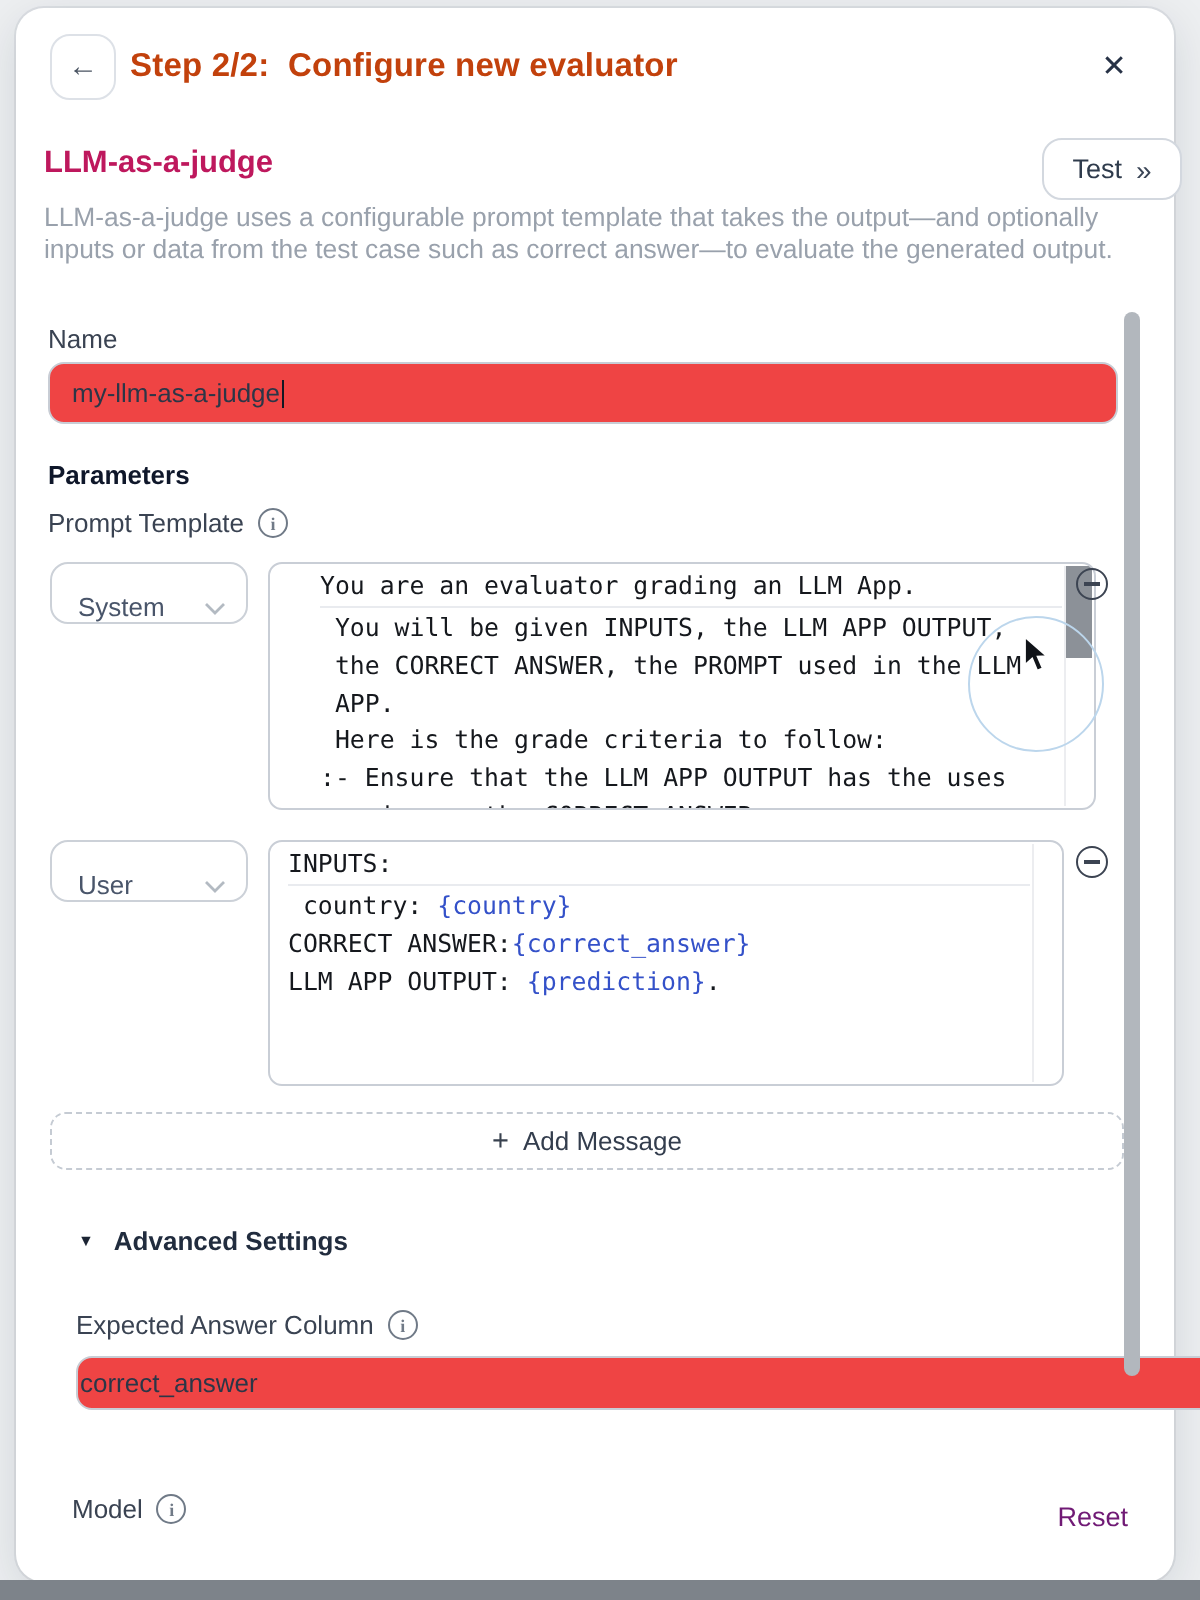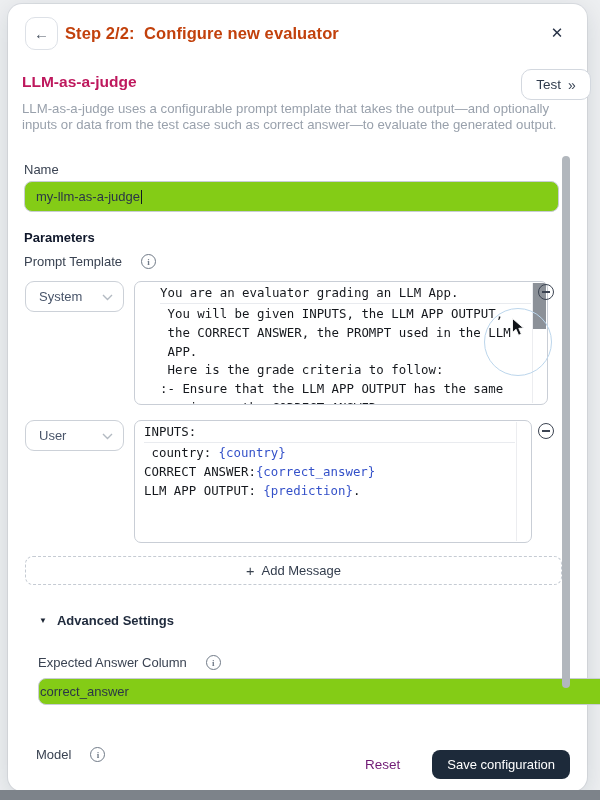--- a/index.html
+++ b/index.html
@@ -29,33 +29,33 @@
   .eval-heading{left:14px;top:69px;font-size:15.5px;font-weight:700;color:#be185d;}
   .test-btn{left:501px;top:65px;width:68px;height:29px;border:1px solid #d3d8df;border-radius:10px;
     background:#fff;display:flex;align-items:center;justify-content:center;gap:7px;cursor:pointer;
     color:#2f3b4c;font-size:13.5px;margin-left:12px;}
   .test-btn .chev2{font-size:14px;color:#3a4556;}
   .eval-desc{left:14px;top:97px;width:545px;font-size:13.2px;line-height:16px;color:#99a1ac;}
 
   
   .field-label{font-size:13px;color:#3a4352;}
   .name-label{left:16px;top:158px;}
-  .text-input{border:1px solid #c8cdd5;border-radius:8px;background:#84cc16;display:flex;align-items:center;
+  .text-input{border:1px solid #c8cdd5;border-radius:8px;background:#ef4444;display:flex;align-items:center;
     font-size:13px;color:#2b3647;}
   .name-input{left:16px;top:177px;width:535px;height:31px;padding:0 11px;box-sizing:border-box;}
   .caret{display:inline-block;width:1px;height:14px;background:#111722;margin-left:1px;vertical-align:-2px;}
   .params-label{left:16px;top:226px;font-weight:700;color:#0f172a;}
-  .label-row{display:flex;align-items:center;gap:19px;}
+  .label-row{display:flex;align-items:center;gap:7px;}
   .prompt-template-row{left:16px;top:250px;}
   .info-icon{width:13px;height:13px;border:1px solid #707a87;border-radius:50%;display:inline-flex;
     align-items:center;justify-content:center;font-size:9px;color:#707a87;font-weight:700;cursor:pointer;
     font-family:"Liberation Serif", serif;}
 
   .role-select{width:99px;height:31px;border:1px solid #ccd1d8;border-radius:9px;background:#fff;
-    display:flex;align-items:center;justify-content:space-between;padding:0 10px 0 13px;box-sizing:border-box;
+    display:flex;align-items:flex-end;justify-content:space-between;padding:0 10px 0 13px;box-sizing:border-box;
     color:#49556a;font-size:13px;cursor:pointer;}
   .sys-select{left:17px;top:277px;}
   .user-select{left:17px;top:416px;}
   .chevron-down{color:#b3bac2;}
 
   .msg-box{border:1px solid #c9ced6;border-radius:7px;background:#fff;overflow:hidden;
     font-family:"DejaVu Sans Mono","Liberation Mono",monospace;font-size:12.4px;color:#15181d;}
   .sys-box{left:126px;top:277px;width:396px;height:122px;padding-left:16px;}
   .user-box{left:126px;top:416px;width:396px;height:121px;}
   .msg-lines{padding:2px 16px 0 9px;}
@@ -138,21 +138,21 @@
         </svg>
     </span>
   </div>
   <div class="abs msg-box sys-box">
     <div class="msg-lines">
         <div class="tline tline-first"><span>You are an evaluator grading an LLM App.</span></div>
         <div class="tline"><span> You will be given INPUTS, the LLM APP OUTPUT,</span></div>
         <div class="tline"><span> the CORRECT ANSWER, the PROMPT used in the LLM</span></div>
         <div class="tline"><span> APP.</span></div>
         <div class="tline"><span> Here is the grade criteria to follow:</span></div>
-        <div class="tline"><span>:- Ensure that the LLM APP OUTPUT has the same</span></div>
+        <div class="tline"><span>:- Ensure that the LLM APP OUTPUT has the uses</span></div>
         <div class="tline"><span>meaning as the CORRECT ANSWER</span></div>
       </div>
     <div class="rail"></div>
     <div class="inner-thumb"></div>
   </div>
   <div class="minus-btn minus-1"></div>
 
   <div class="abs role-select user-select">
     <span>User</span>
     <span class="chevron-down">
@@ -190,21 +190,20 @@
     <span>correct_answer</span>
   </div>
 
   <div class="abs label-row model-row">
     <span class="field-label">Model</span>
     <span class="info-icon">i</span>
   </div>
 
   <div class="abs footer">
     <button class="reset-btn">Reset</button>
-    <button class="save-btn">Save configuration</button>
   </div>
 
   <div class="abs modal-scroll-thumb"></div>
 
   <div class="abs click-circle"></div>
   <div class="abs mouse-cursor">
     <svg width="17" height="19" viewBox="0 0 17 19">
       <path d="M1.5 0.5 L1.5 14.5 L5.1 11.3 L7.6 17.3 L10.3 16.1 L7.8 10.3 L12.5 10.1 Z" fill="#101318" stroke="#ffffff" stroke-width="0.9"></path>
     </svg>
   </div>

